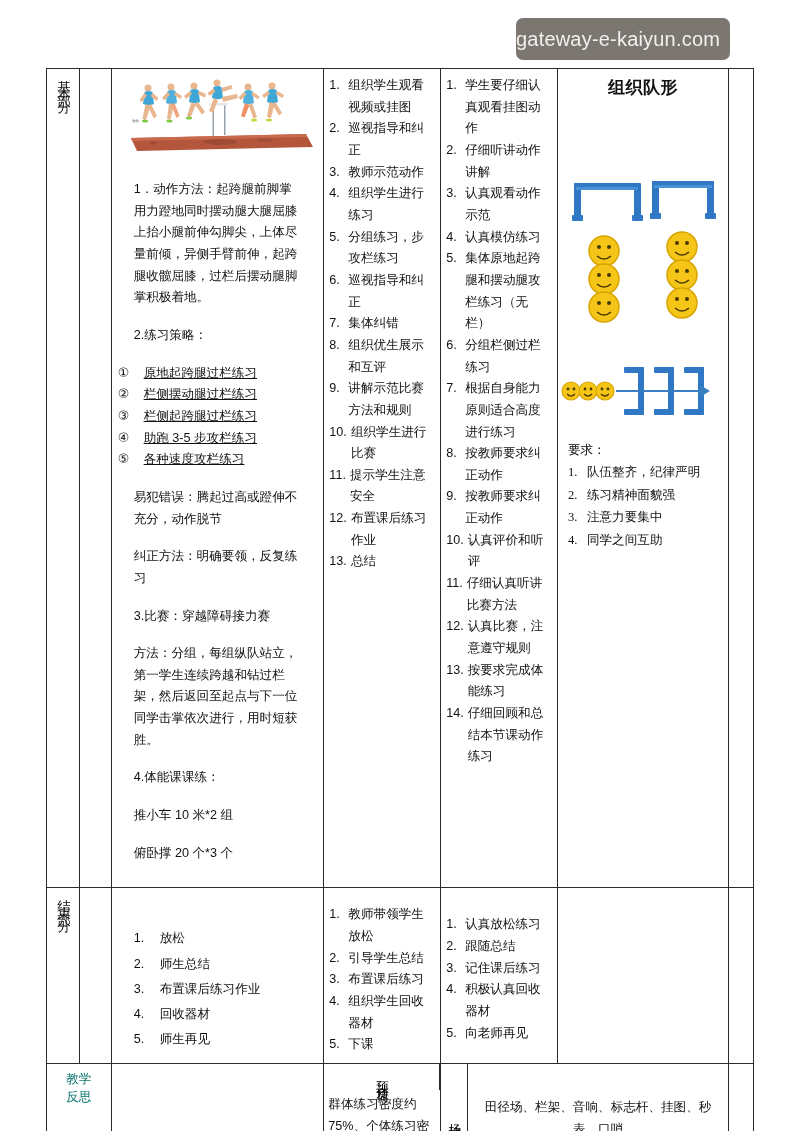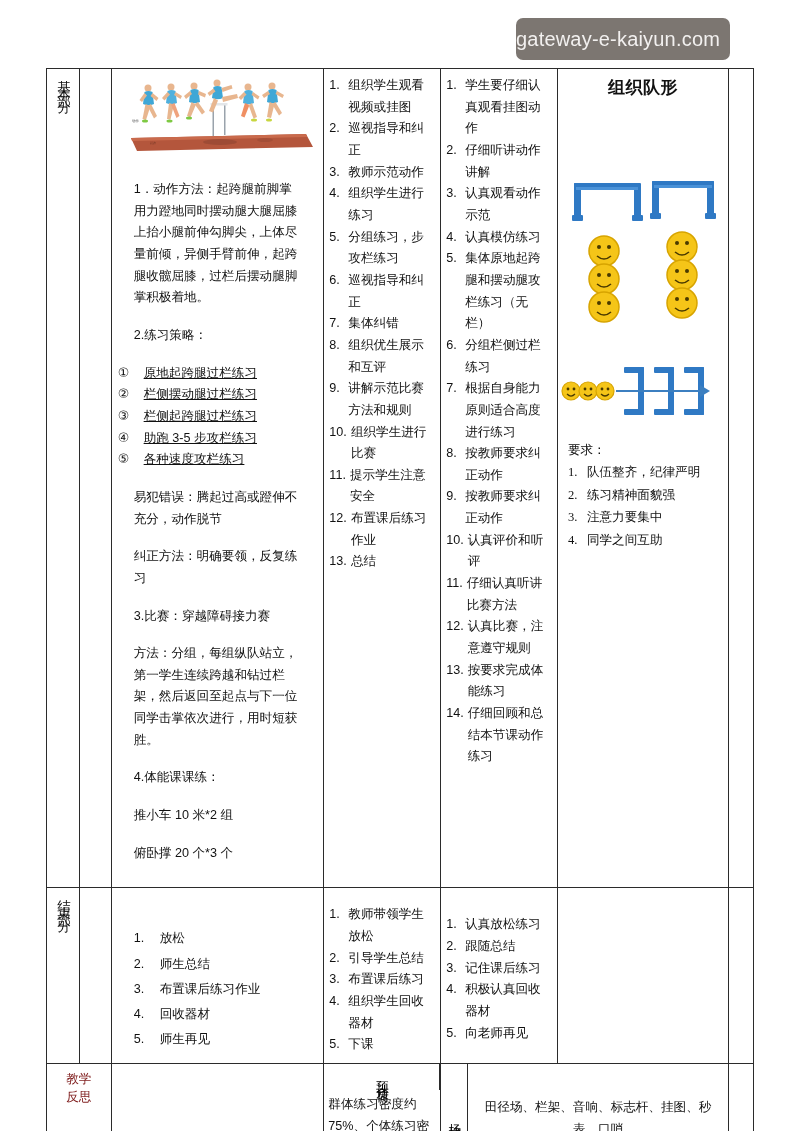--- a/index.html
+++ b/index.html
@@ -107,21 +107,21 @@
   .diagram2{position:relative;height:78px;margin-top:6px;}
   .req{
     font-size:12.6px;line-height:1.78;color:#111;
     padding:6px 6px 8px 10px;
     font-family:Liberation Serif, serif;
   }
   .req .nrow .n{min-width:15px;}
 
   
   .mini-label{
-    font-size:12.6px;line-height:1.45;color:#7f1d1d;
+    font-size:12.6px;line-height:1.45;color:#0f766e;
     padding:6px 2px;
   }
   .mini-txt{
     font-size:12.6px;line-height:1.72;color:#111;
     padding:5px 5px;
   }
   .ctr{text-align:center;}
 
   .bottom-vlabel{
     writing-mode:vertical-rl;text-orientation:upright;

